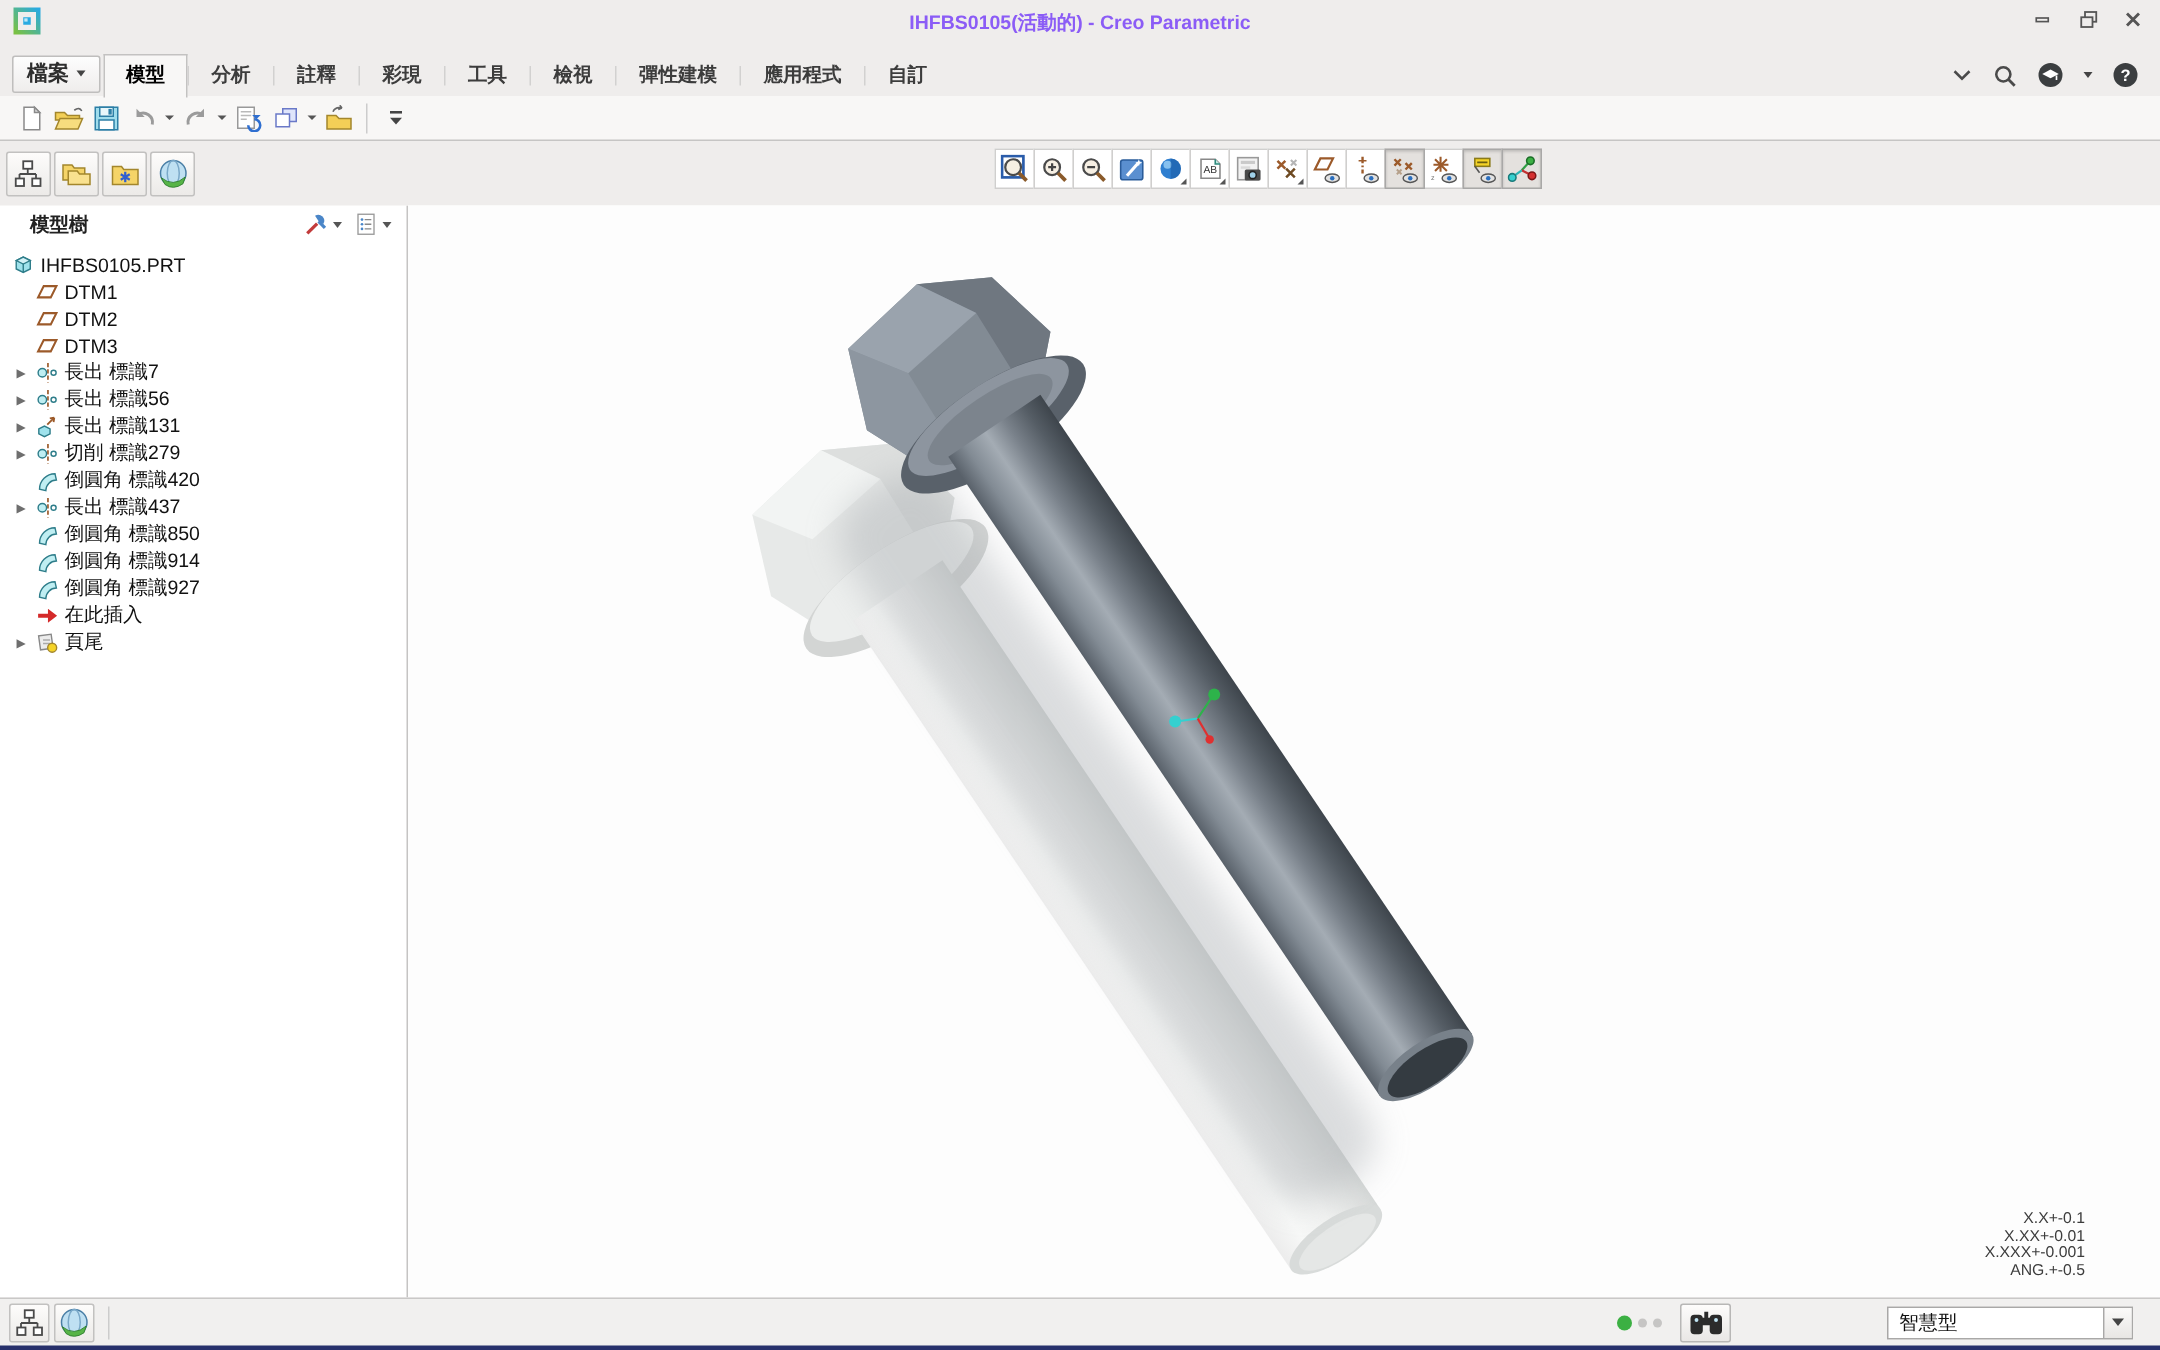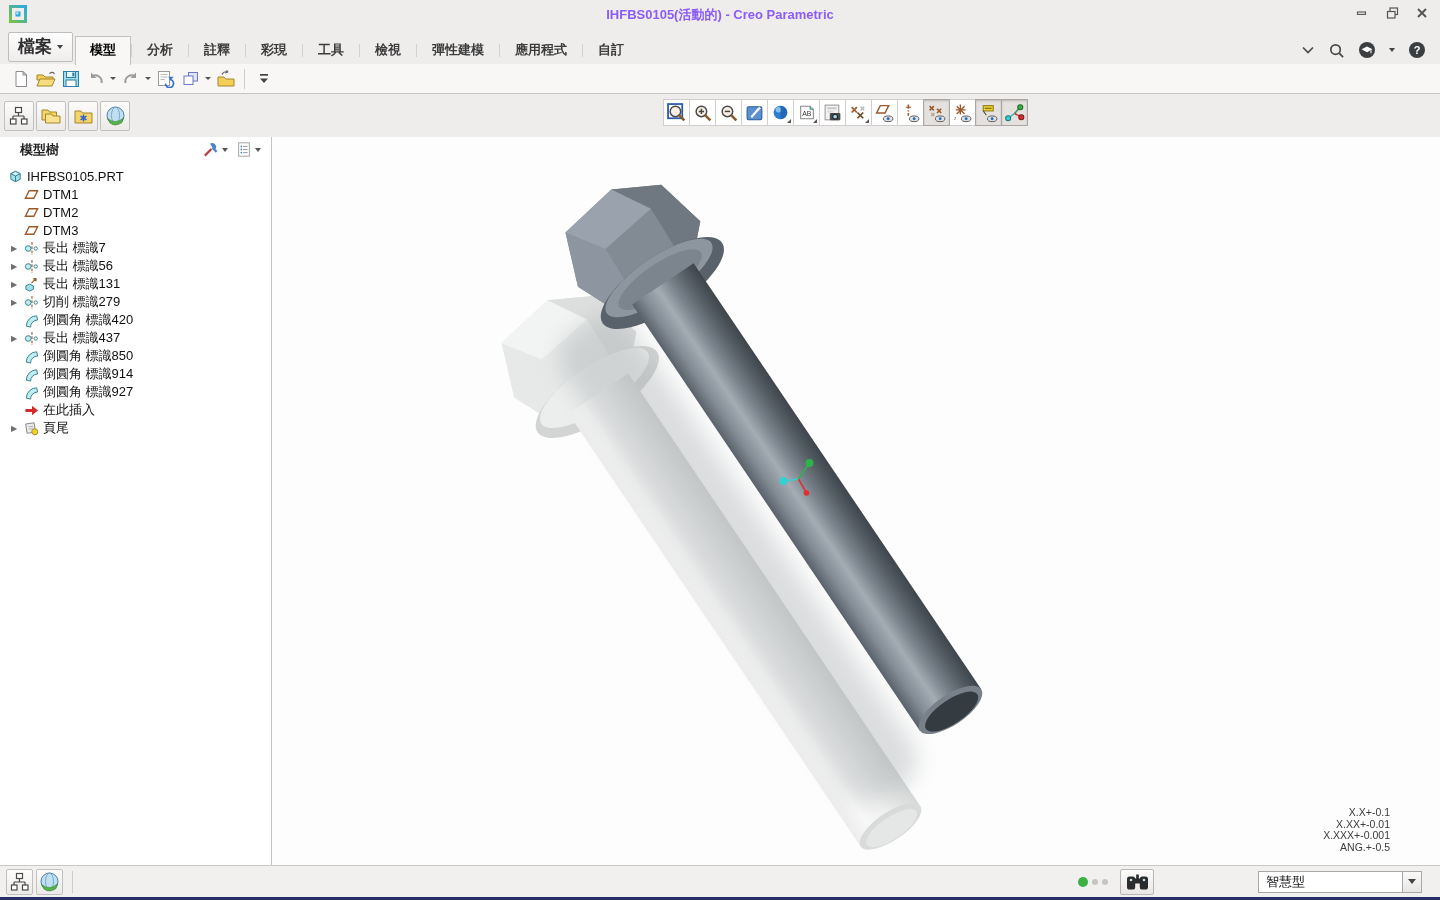--- a/index.html
+++ b/index.html
@@ -11,21 +11,21 @@
   .app-icon { position:absolute; left:8px; top:4px; width:20px; height:20px; }
   .win-title { position:absolute; left:0; right:0; top:6px; text-align:center;
     font-size:13px; font-weight:700; color:#8b5cf6; }
   .win-controls { position:absolute; right:10px; top:6px; display:flex; gap:14px; }
   .win-btn { width:16px; height:14px; display:flex; align-items:center; justify-content:center; cursor:default; }
 
   
   .tabrow { height:26px; background:#efedec; display:flex; align-items:flex-end; padding-left:8px; position:relative; }
   .file-btn { display:flex; align-items:center; gap:5px; margin-bottom:2px; padding:2px 9px 3px;
     background:linear-gradient(#fdfdfd,#efedec); border:1px solid #bfbebd; border-radius:2px;
-    font-size:17px; font-weight:700; color:#2e2e2e; }
+    font-size:14px; font-weight:700; color:#2e2e2e; }
   .file-caret { width:0; height:0; border-left:3.5px solid transparent; border-right:3.5px solid transparent; border-top:4px solid #444; }
   .tabs { display:flex; align-items:flex-end; margin-left:2px; }
   .tab { padding:4px 14px 5px; font-size:13px; font-weight:700; color:#3c3c3c;
     border:1px solid transparent; border-bottom:none; }
   .tab.active { background:#f8f7f6; border-color:#c3c2c1; margin-bottom:-1px; padding-bottom:6px; color:#000; z-index:3; }
   .tabsep { width:1px; height:13px; background:#d2d1d0; margin:0 0 7px; }
   .ribbon-right { margin-left:auto; display:flex; align-items:center; gap:13px; padding:0 14px 5px 0; }
   .ribbon-right .ric { display:flex; align-items:center; }
 
   

